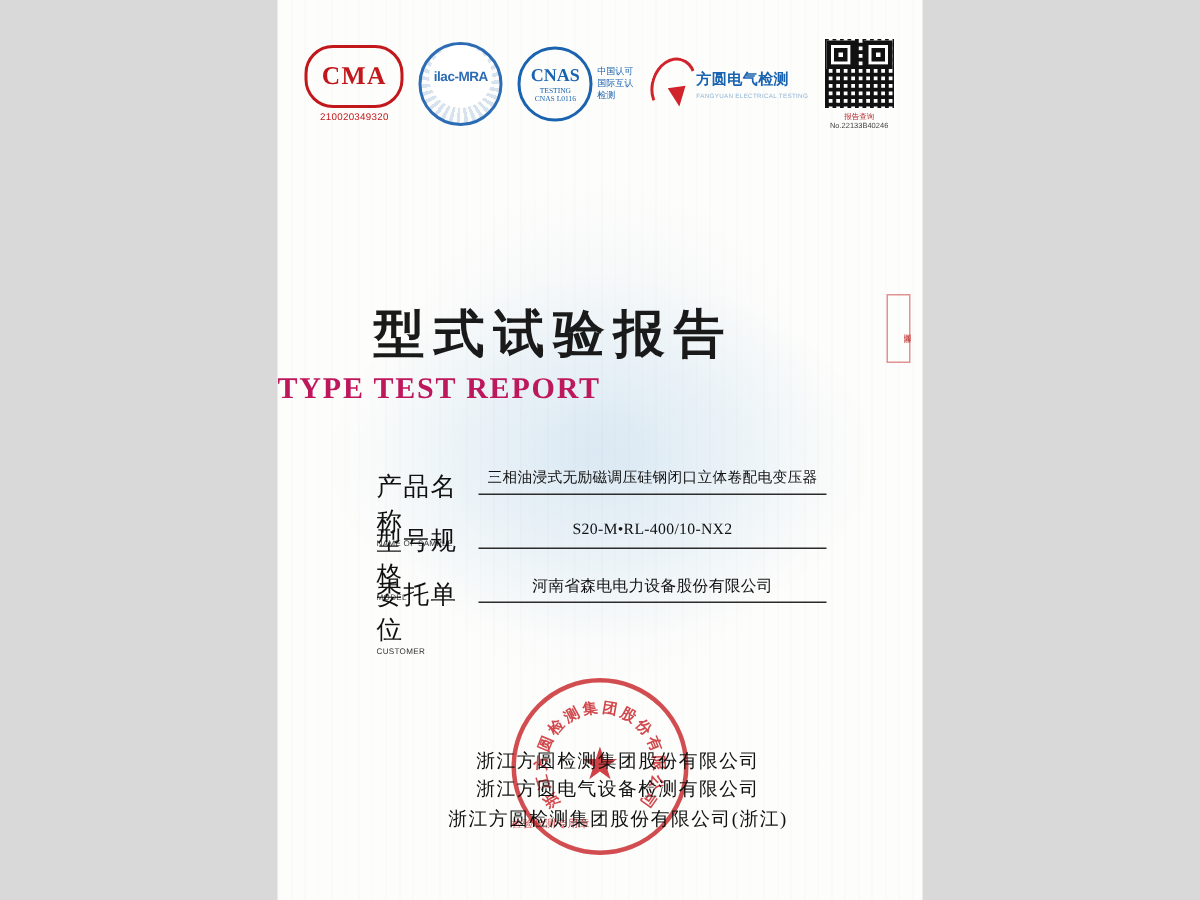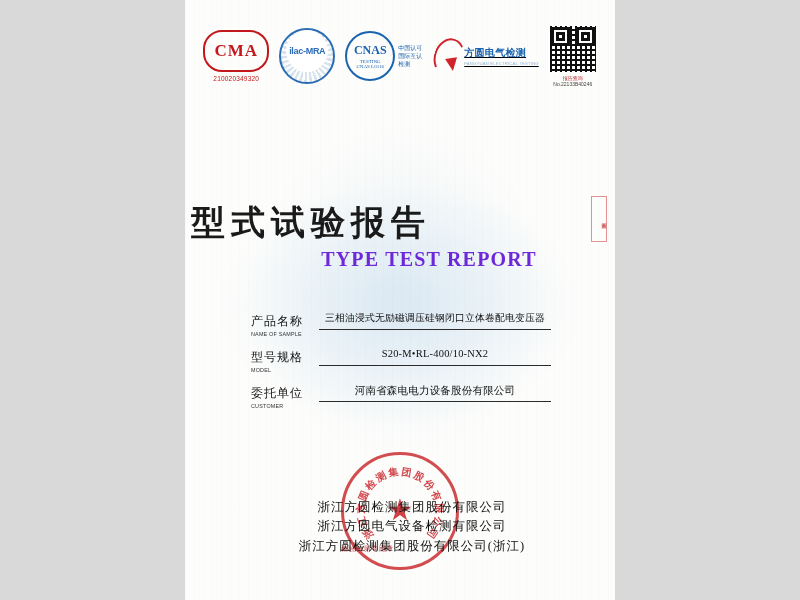--- a/index.html
+++ b/index.html
@@ -161,21 +161,20 @@
     font-size: 6px;
     line-height: 1.35;
     font-family: "Liberation Sans", sans-serif;
   }
 
   
   .fy-mark {
     display: flex;
     align-items: center;
     gap: 2px;
-    text-decoration: underline;
   }
   .fy-swoosh {
     position: relative;
     width: 30px;
     height: 40px;
   }
   .fy-swoosh .arc {
     position: absolute;
     left: 2px;
     top: 2px;
@@ -237,39 +236,39 @@
     text-align: center;
   }
   .qr-caption .cn { color: #b3272d; font-size: 5px; }
 
   
   #title-cn {
     position: absolute;
     top: 200px;
     left: 0;
     width: 362px;
-    text-align: left;
+    text-align: center;
     font-family: "Liberation Serif", serif;
     font-weight: bold;
     font-size: 34px;
     letter-spacing: 6px;
     color: #1a1a1a;
     text-indent: 6px;
   }
   #title-en {
     position: absolute;
     top: 248px;
     left: 0;
     width: 488px;
-    text-align: center;
+    text-align: left;
     font-family: "Liberation Serif", serif;
     font-weight: bold;
     font-size: 20px;
     letter-spacing: 1.2px;
-    color: #6d28d9;
+    color: #be185d;
   }
 
   
   #fields {
     position: absolute;
     left: 66px;
     top: 312px;
     width: 300px;
   }
   .field-row {
@@ -279,21 +278,21 @@
     align-items: flex-start;
   }
   .field-label {
     width: 68px;
     flex: 0 0 68px;
     padding-top: 1px;
   }
   .field-label .cn {
     display: block;
     font-family: "Liberation Serif", serif;
-    font-size: 12px;
+    font-size: 17px;
     color: #111;
     letter-spacing: 1px;
   }
   .field-label .en {
     display: block;
     font-family: "Liberation Sans", sans-serif;
     font-size: 5.4px;
     color: #333;
     letter-spacing: 0.2px;
     margin-top: 1px;

